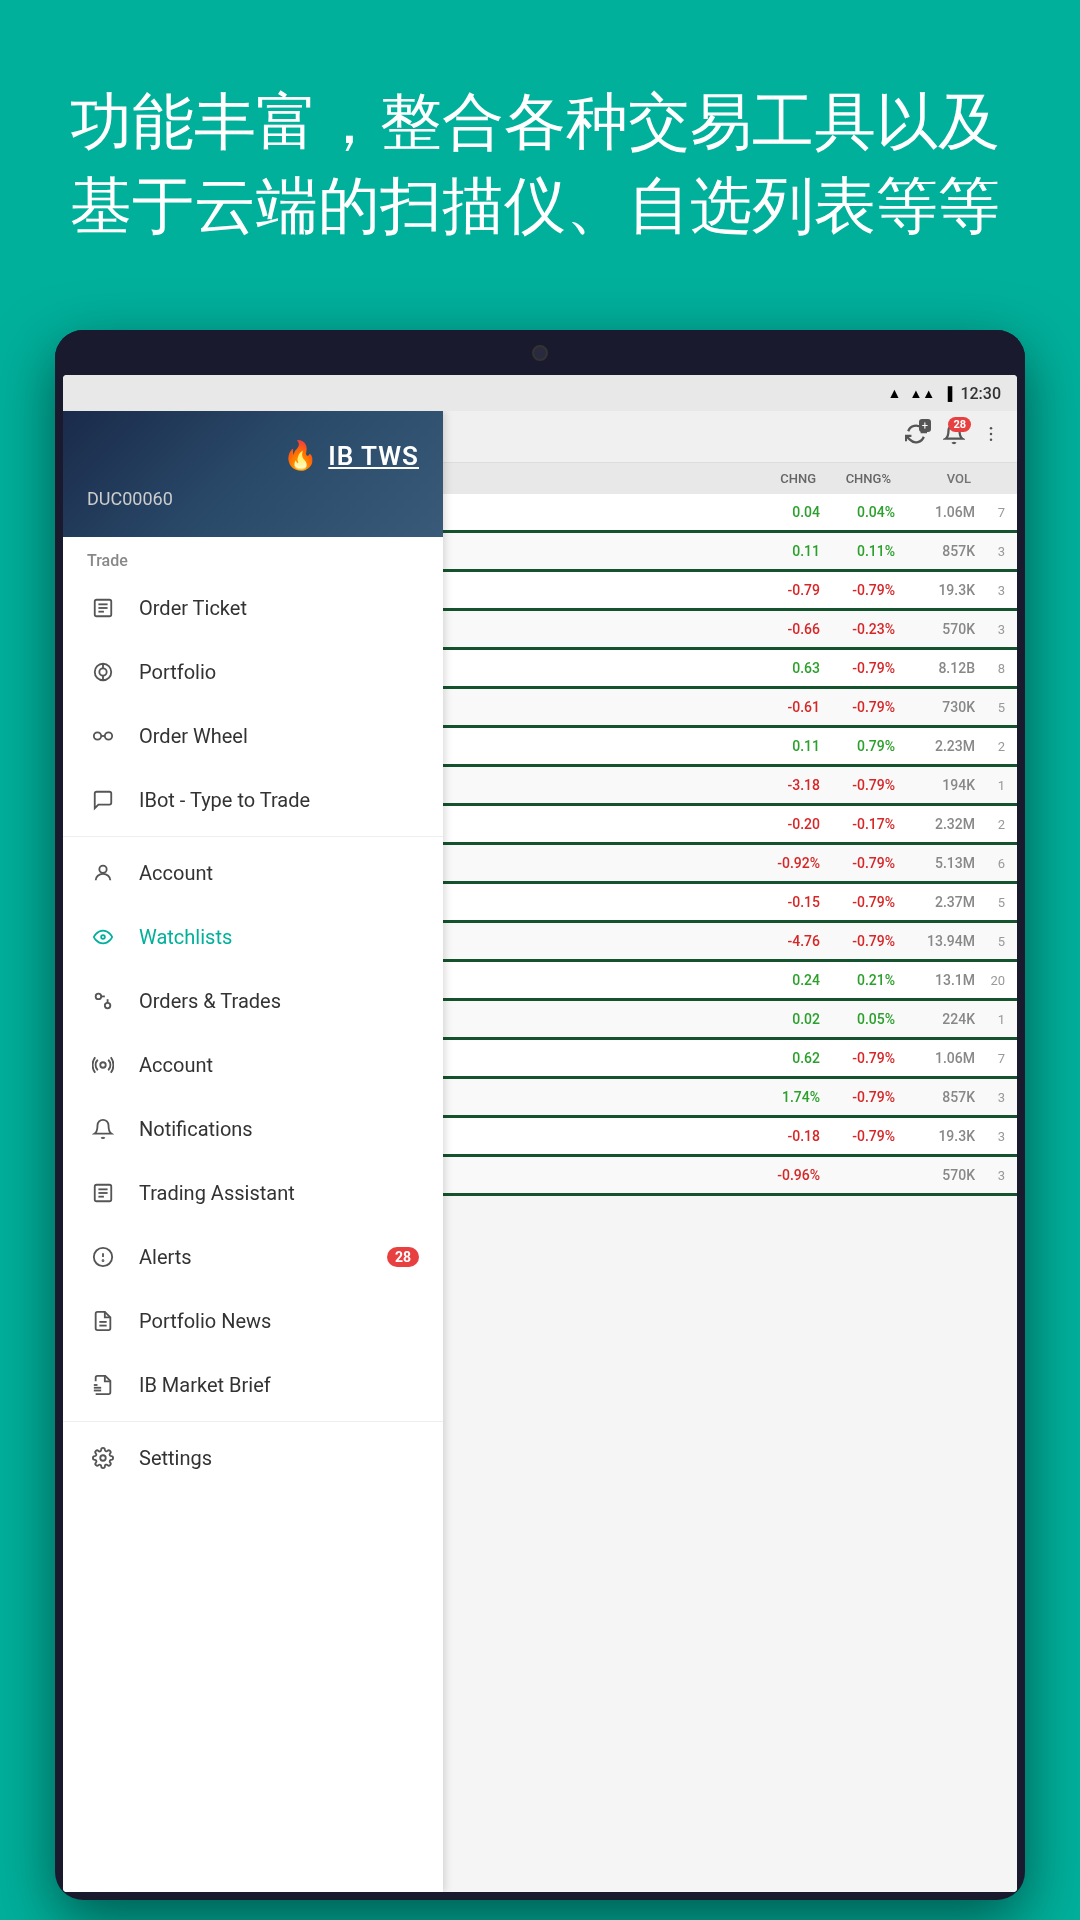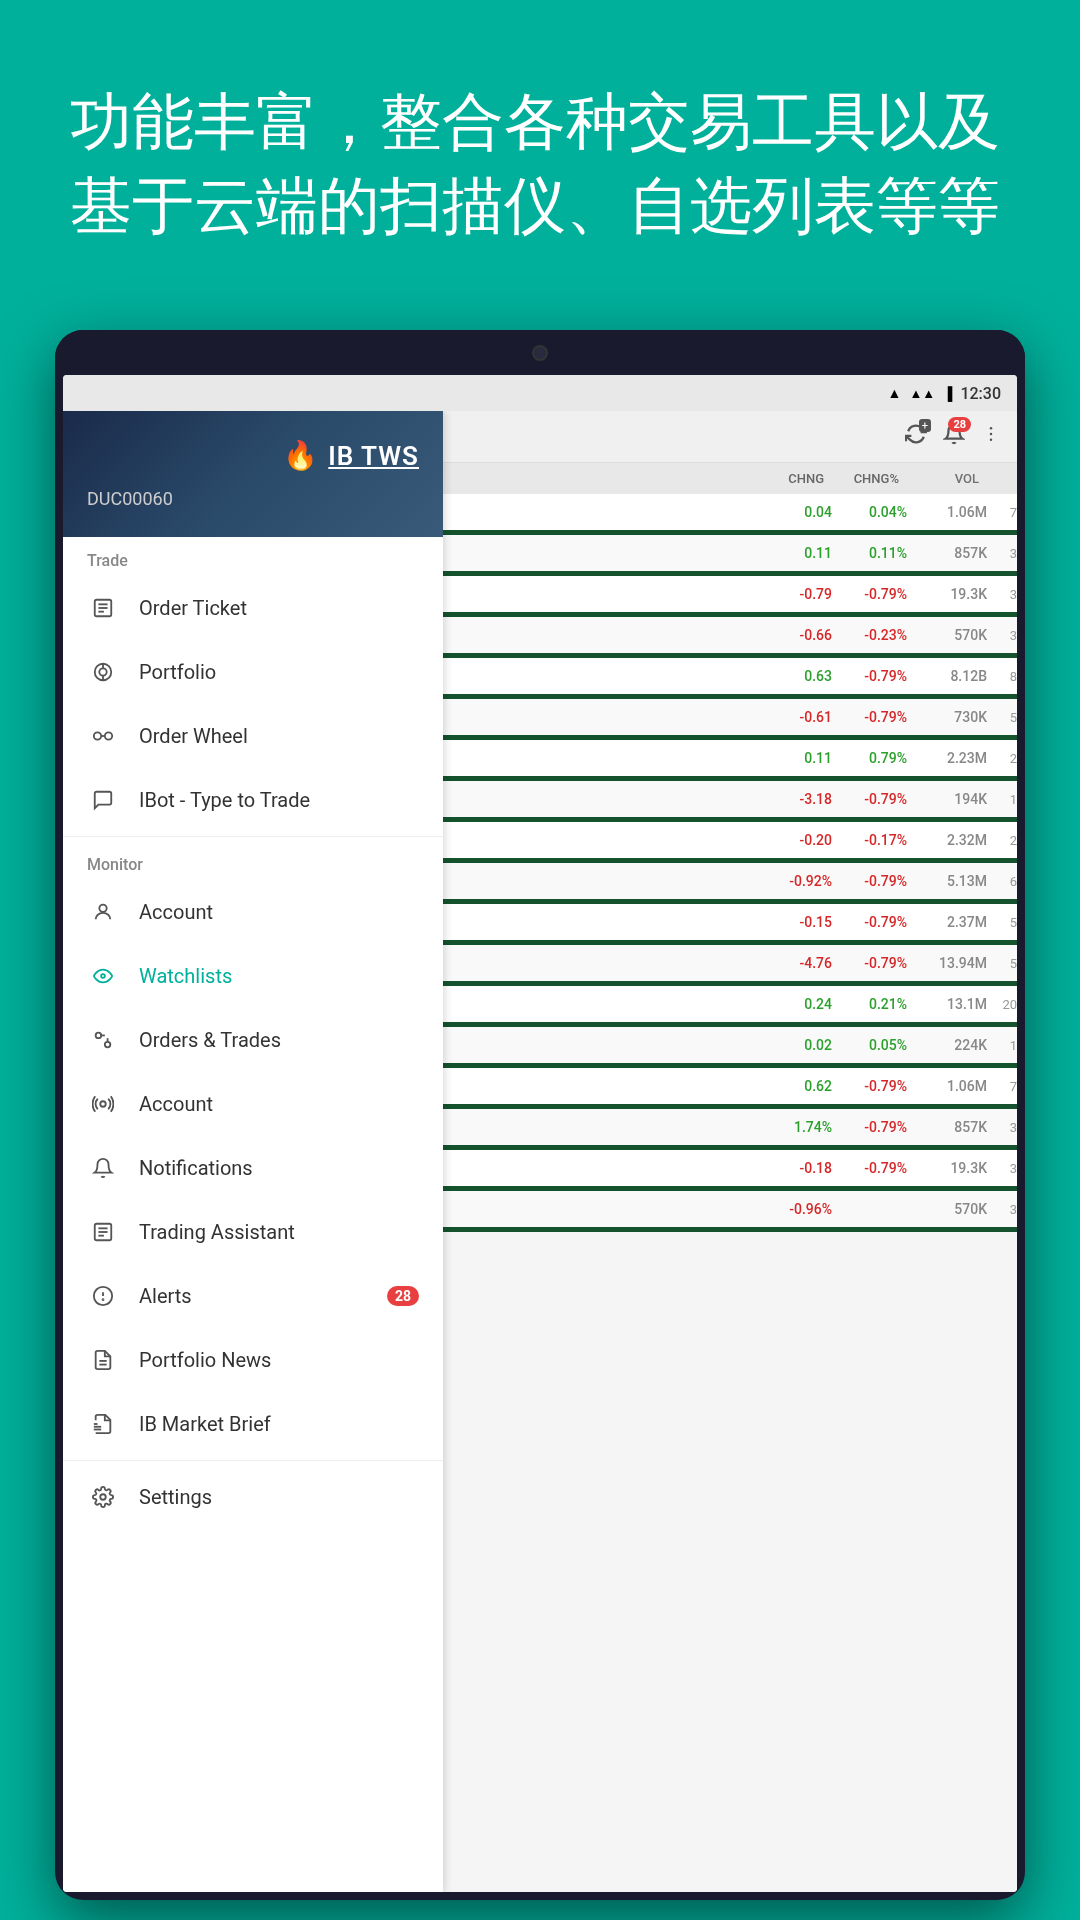--- a/index.html
+++ b/index.html
@@ -226,35 +226,35 @@
       padding: 1px 5px;
       border-radius: 8px;
       min-width: 20px;
       text-align: center;
     }
 
     
     .table-header {
       display: flex;
       background: #e8e8e8;
-      padding: 8px 8px;
+      padding: 8px 16px;
       flex-shrink: 0;
     }
     .col-chng { width: 70px; text-align: right; font-size: 13px; color: #666; font-weight: 500; }
     .col-chng-pct { width: 75px; text-align: right; font-size: 13px; color: #666; font-weight: 500; }
     .col-vol { width: 80px; text-align: right; font-size: 13px; color: #737373; font-weight: 500; }
     .col-extra { width: 30px; }
 
     
     .table-body { flex: 1; overflow: hidden; }
     .table-row {
       display: flex;
       align-items: center;
-      padding: 10px 0;
-      border-bottom: 5px solid #14532d;
+      padding: 10px 12px;
+      border-bottom: 3px solid #14532d;
       background: white;
     }
     .table-row:nth-child(even) { background: #f9f9f9; }
 
     .val-positive { color: #2ca02c; font-size: 14px; }
     .val-negative { color: #d62728; font-size: 14px; }
     .val-neutral { color: #888; font-size: 14px; }
 
     .cell { text-align: right; }
   </style>
@@ -332,21 +332,20 @@
           <div class="sidebar-item-icon">
             <svg width="22" height="22" viewBox="0 0 24 24" fill="none" stroke="#555" stroke-width="2">
               <path d="M21 15a2 2 0 0 1-2 2H7l-4 4V5a2 2 0 0 1 2-2h14a2 2 0 0 1 2 2z"></path>
             </svg>
           </div>
           <span class="sidebar-item-label">IBot - Type to Trade</span>
         </div>
 
         <div class="divider"></div>
 
-        <div class="sidebar-section-label">Monitor</div>
 
         <div class="sidebar-item">
           <div class="sidebar-item-icon">
             <svg width="22" height="22" viewBox="0 0 24 24" fill="none" stroke="#555" stroke-width="2">
               <circle cx="12" cy="8" r="4"></circle>
                 <path d="M4 20c0-4 3.6-7 8-7s8 3 8 7"></path>
             </svg>
           </div>
           <span class="sidebar-item-label">Account</span>
         </div>

